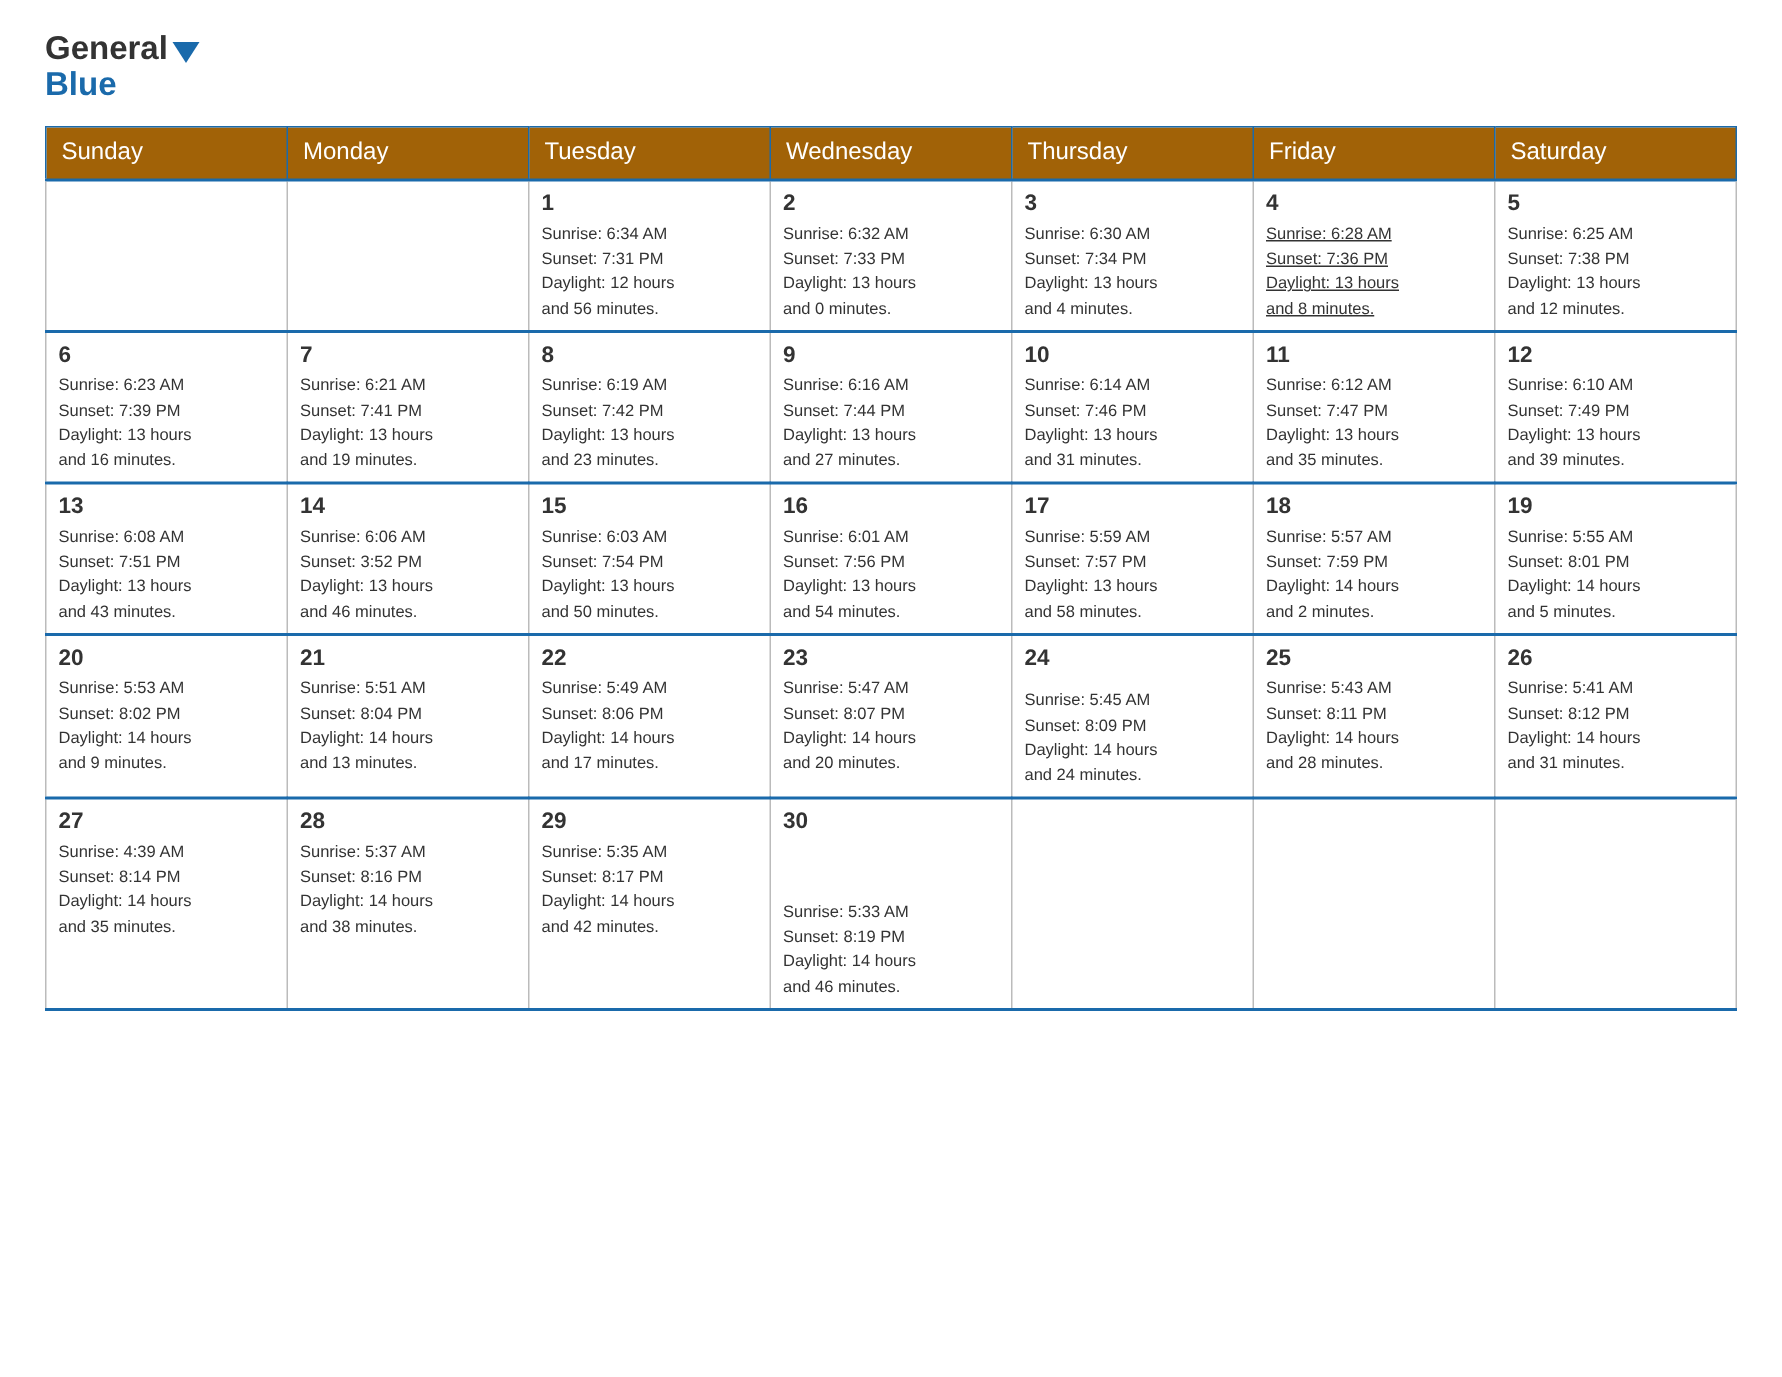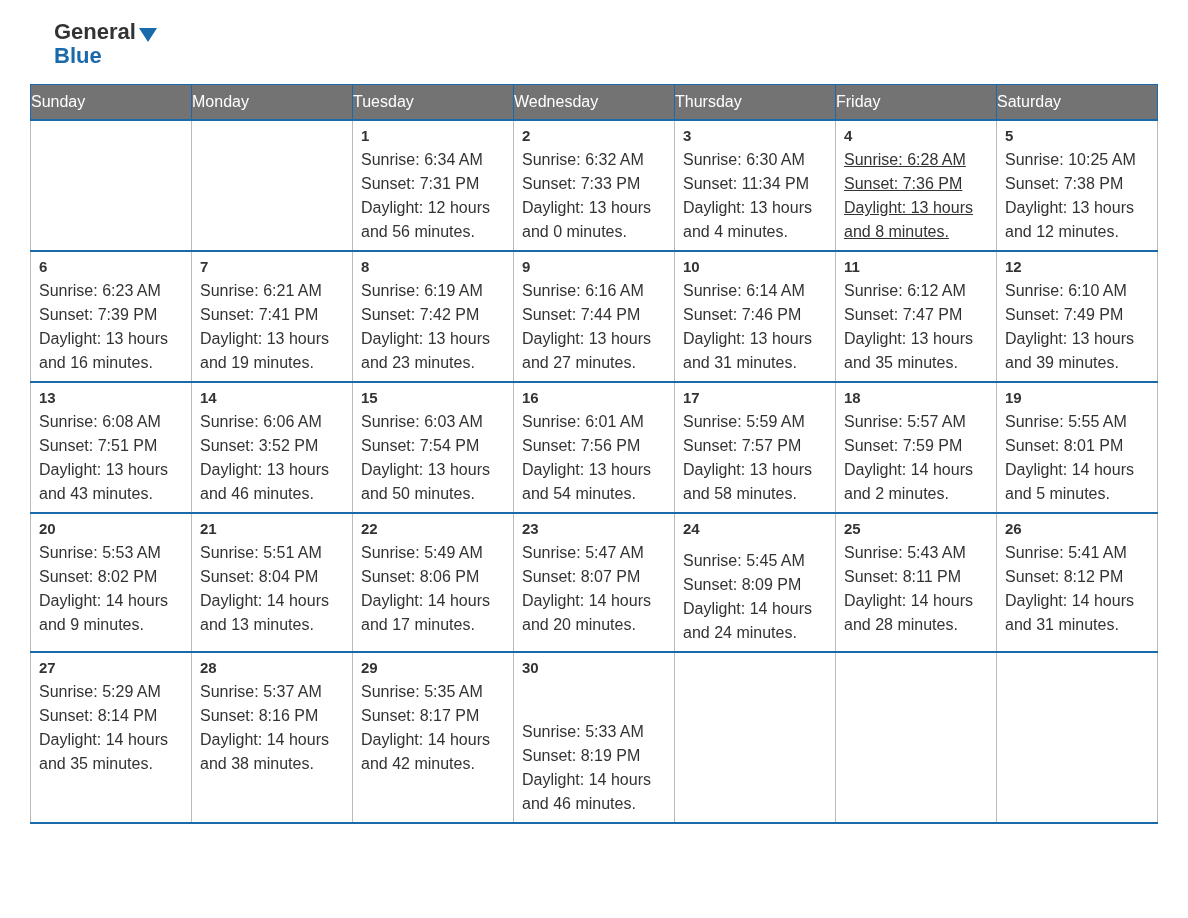--- a/index.html
+++ b/index.html
@@ -8,21 +8,20 @@
       background: #fff;
       width: 1188px;
       min-height: 918px;
       padding: 20px 30px;
     }
     .header {
       display: flex;
       justify-content: space-between;
       align-items: flex-start;
       margin-bottom: 16px;
-      margin-left: 24px;
     }
     .logo {
       display: flex;
       align-items: center;
       gap: 0;
     }
     .logo-text {
       font-size: 22px;
       font-weight: bold;
       color: #333;
@@ -49,46 +48,46 @@
       font-size: 20px;
       color: #444;
       margin-top: 4px;
     }
     .calendar {
       width: 100%;
       border-collapse: collapse;
       border: 1px solid #999;
     }
     .calendar th {
-      background-color: #737373;
+      background-color: #a16207;
       color: #fff;
       font-size: 16px;
       font-weight: normal;
-      padding: 8px 0;
+      padding: 8px 10px;
       text-align: left;
       border: 1px solid #1a6aab;
       margin-left: 44px;
     }
     .calendar td {
       vertical-align: top;
       padding: 6px 8px;
       border: 1px solid #bbb;
       width: calc(100% / 7);
       min-height: 100px;
       font-size: 13px;
       color: #333;
     }
     .day-number {
       font-size: 15px;
       font-weight: bold;
       margin-bottom: 4px;
       display: block;
     }
     .day-info {
-      font-size: 16px;
+      font-size: 11px;
       line-height: 1.5;
       color: #333;
     }
     .calendar tr {
       border-bottom: 2px solid #1a6aab;
     }
     .empty-cell {
       background: #fff;
     }
   </style>
@@ -135,34 +134,34 @@
         <td>
           <span class="day-number">2</span>
           <div class="day-info" style="white-space: pre-line;">Sunrise: 6:32 AM
 Sunset: 7:33 PM
 Daylight: 13 hours
 and 0 minutes.</div>
         </td>
         <td>
           <span class="day-number">3</span>
           <div class="day-info" style="white-space: pre-line;">Sunrise: 6:30 AM
-Sunset: 11:34 PM
+Sunset: 7:34 PM
 Daylight: 13 hours
 and 4 minutes.</div>
         </td>
         <td>
           <span class="day-number">4</span>
           <div class="day-info" style="white-space: pre-line; text-decoration: underline;">Sunrise: 6:28 AM
 Sunset: 7:36 PM
 Daylight: 13 hours
 and 8 minutes.</div>
         </td>
         <td>
           <span class="day-number">5</span>
-          <div class="day-info" style="white-space: pre-line;">Sunrise: 10:25 AM
+          <div class="day-info" style="white-space: pre-line;">Sunrise: 6:25 AM
 Sunset: 7:38 PM
 Daylight: 13 hours
 and 12 minutes.</div>
         </td>
       </tr>
       <tr>
         <td>
           <span class="day-number">6</span>
           <div class="day-info" style="white-space: pre-line;">Sunrise: 6:23 AM
 Sunset: 7:39 PM
@@ -310,21 +309,21 @@
           <span class="day-number">26</span>
           <div class="day-info" style="white-space: pre-line;">Sunrise: 5:41 AM
 Sunset: 8:12 PM
 Daylight: 14 hours
 and 31 minutes.</div>
         </td>
       </tr>
       <tr>
         <td>
           <span class="day-number">27</span>
-          <div class="day-info" style="white-space: pre-line;">Sunrise: 5:29 AM
+          <div class="day-info" style="white-space: pre-line;">Sunrise: 4:39 AM
 Sunset: 8:14 PM
 Daylight: 14 hours
 and 35 minutes.</div>
         </td>
         <td>
           <span class="day-number">28</span>
           <div class="day-info" style="white-space: pre-line;">Sunrise: 5:37 AM
 Sunset: 8:16 PM
 Daylight: 14 hours
 and 38 minutes.</div>

